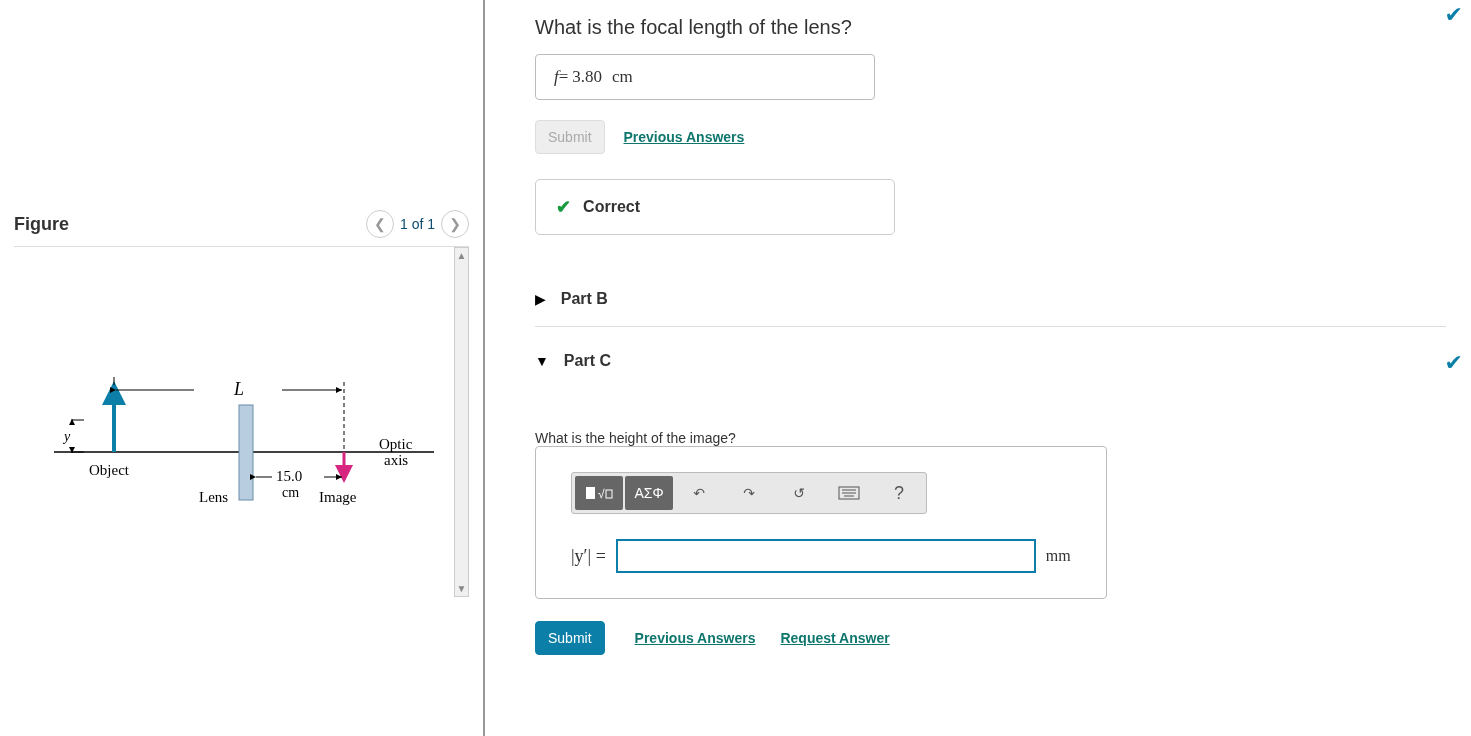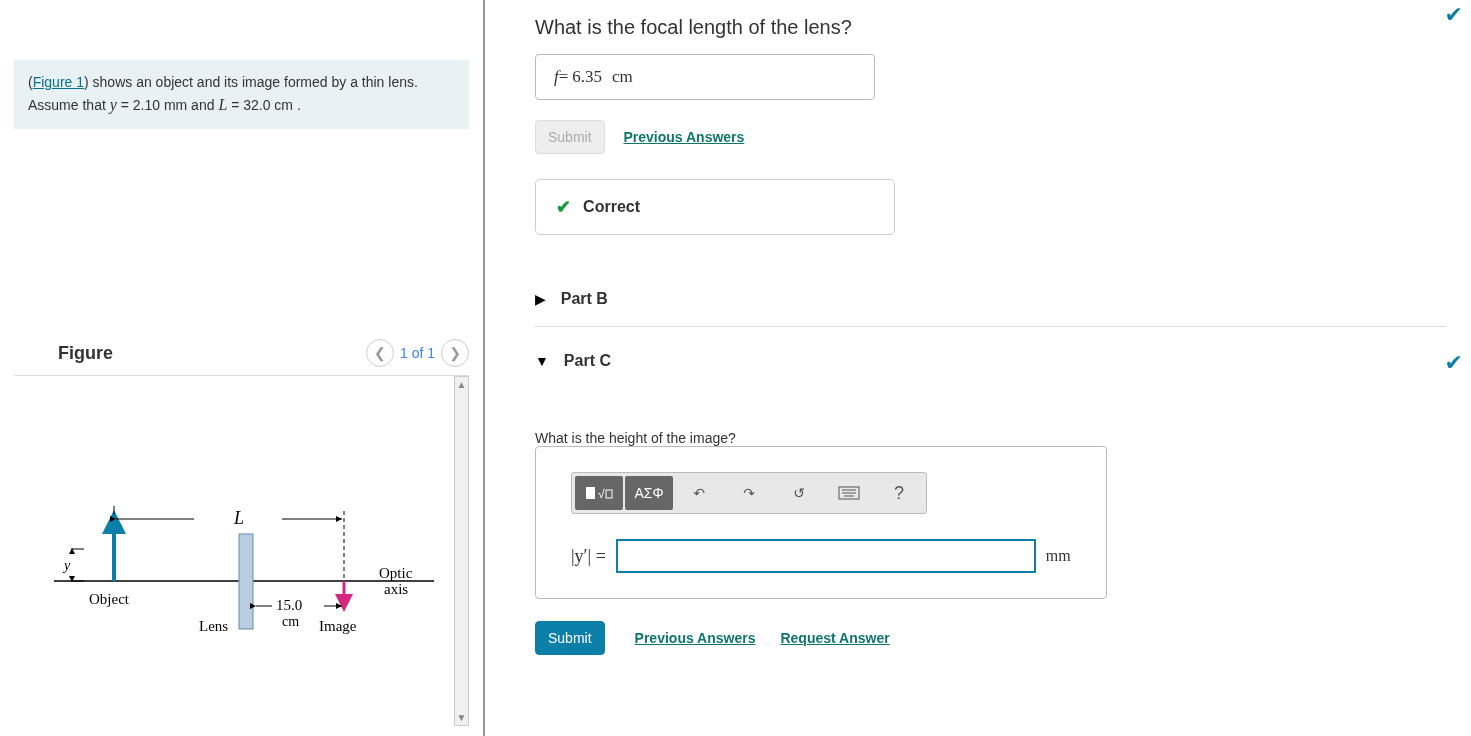--- a/index.html
+++ b/index.html
@@ -6,24 +6,24 @@
 body { font-family: Arial, Helvetica, sans-serif; font-size: 14px; color: #333; background: #fff; }
 .container { display: flex; height: 736px; width: 1471px; }
 .left { width: 485px; padding: 0 14px; border-right: 2px solid #999; overflow: hidden; }
 .right { flex: 1; padding: 0 25px 0 50px; position: relative; overflow: hidden; }
 
 .problem-blurb { background: #e8f2f5; padding: 12px 14px; margin-top: 60px; color: #333; line-height: 1.5; }
 .problem-blurb a { color: #0a6e8f; text-decoration: underline; }
 .problem-blurb .var { font-style: italic; font-family: 'Times New Roman', serif; font-size: 16px; }
 
 .figure-header { display: flex; justify-content: space-between; align-items: center; margin-top: 210px; border-bottom: 1px solid #ddd; padding-bottom: 8px; }
-.figure-header h3 { font-size: 18px; font-weight: bold; margin-left: 44px; }
+.figure-header h3 { font-size: 18px; font-weight: bold; }
 .fig-nav { display: flex; align-items: center; gap: 6px; }
 .nav-btn { width: 28px; height: 28px; border-radius: 50%; border: 1px solid #ccc; background: #fff; color: #999; display: flex; align-items: center; justify-content: center; cursor: pointer; font-size: 14px; }
-.fig-count { font-size: 14px; color: #3b82f6; }
+.fig-count { font-size: 14px; color: #0c4a6e; }
 
 .figure-area { display: flex; position: relative; }
 .figure-scroll { width: 15px; background: #f0f0f0; border: 1px solid #ccc; position: absolute; right: 0; top: 0; bottom: 0; display: flex; flex-direction: column; justify-content: space-between; align-items: center; }
 .figure-scroll .arrow { font-size: 10px; color: #888; padding: 2px; }
 .figure-canvas { flex: 1; padding: 110px 10px 10px 30px; }
 
 .partA-question { font-size: 20px; margin-top: 16px; margin-bottom: 15px; }
 .partA-instruction { font-weight: bold; font-size: 15px; margin-bottom: 20px; }
 .answer-box { display: inline-flex; align-items: center; border: 1px solid #bbb; border-radius: 4px; padding: 12px 18px; font-family: 'Times New Roman', serif; font-size: 17px; margin-bottom: 20px; width: 340px; }
 .answer-box .val { margin-left: 4px; }
@@ -56,23 +56,20 @@
 
 .submit-row { margin-top: 22px; display: flex; align-items: center; gap: 15px; }
 .header-check { position: absolute; right: 8px; top: 2px; color: #0b7fa7; font-size: 22px; }
 .header-check2 { position: absolute; right: 8px; top: 350px; color: #0b7fa7; font-size: 22px; }
 </style>
 </head>
 <body>
 
 <div class="container">
   <div class="left">
-    <div class="problem-blurb">
-      <span>(</span><a href="#">Figure 1</a><span>) shows an object and its image formed by a thin lens. Assume that </span><span class="var">y</span><span> = 2.10 mm</span><span> and </span><span class="var">L</span><span> = 32.0 cm</span><span> .</span>
-    </div>
 
     <div class="figure-header">
       <h3>Figure</h3>
       <div class="fig-nav">
         <div class="nav-btn">❮</div>
         <span class="fig-count">1 of 1</span>
         <div class="nav-btn">❯</div>
       </div>
     </div>
 
@@ -132,21 +129,21 @@
     </div>
   </div>
 
   <div class="right">
     <span class="header-check">✔</span>
 
     <div class="partA-question">What is the focal length of the lens?</div>
     <div class="answer-box">
       <span style="font-style:italic">f</span>
         <span> = </span>
-      <span class="val">6.35</span>
+      <span class="val">3.80</span>
       <span class="unit">cm</span>
     </div>
     <div>
       <button class="btn-submit">Submit</button>
       <span class="link">Previous Answers</span>
     </div>
     <div class="correct-box">
       <span class="check">✔</span>
       <span class="text">Correct</span>
     </div>

